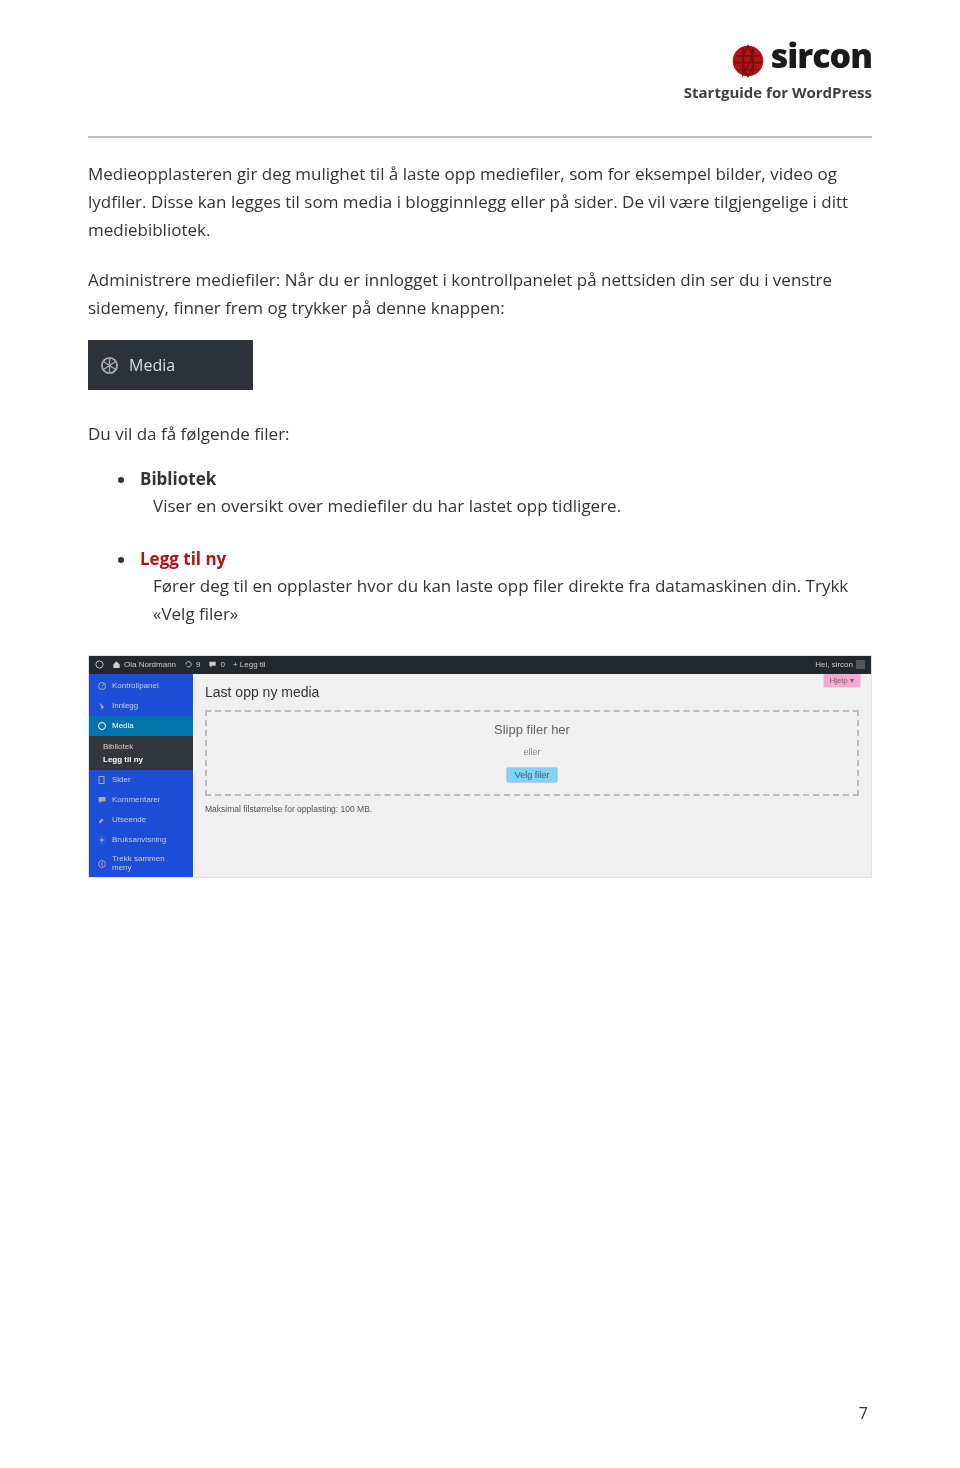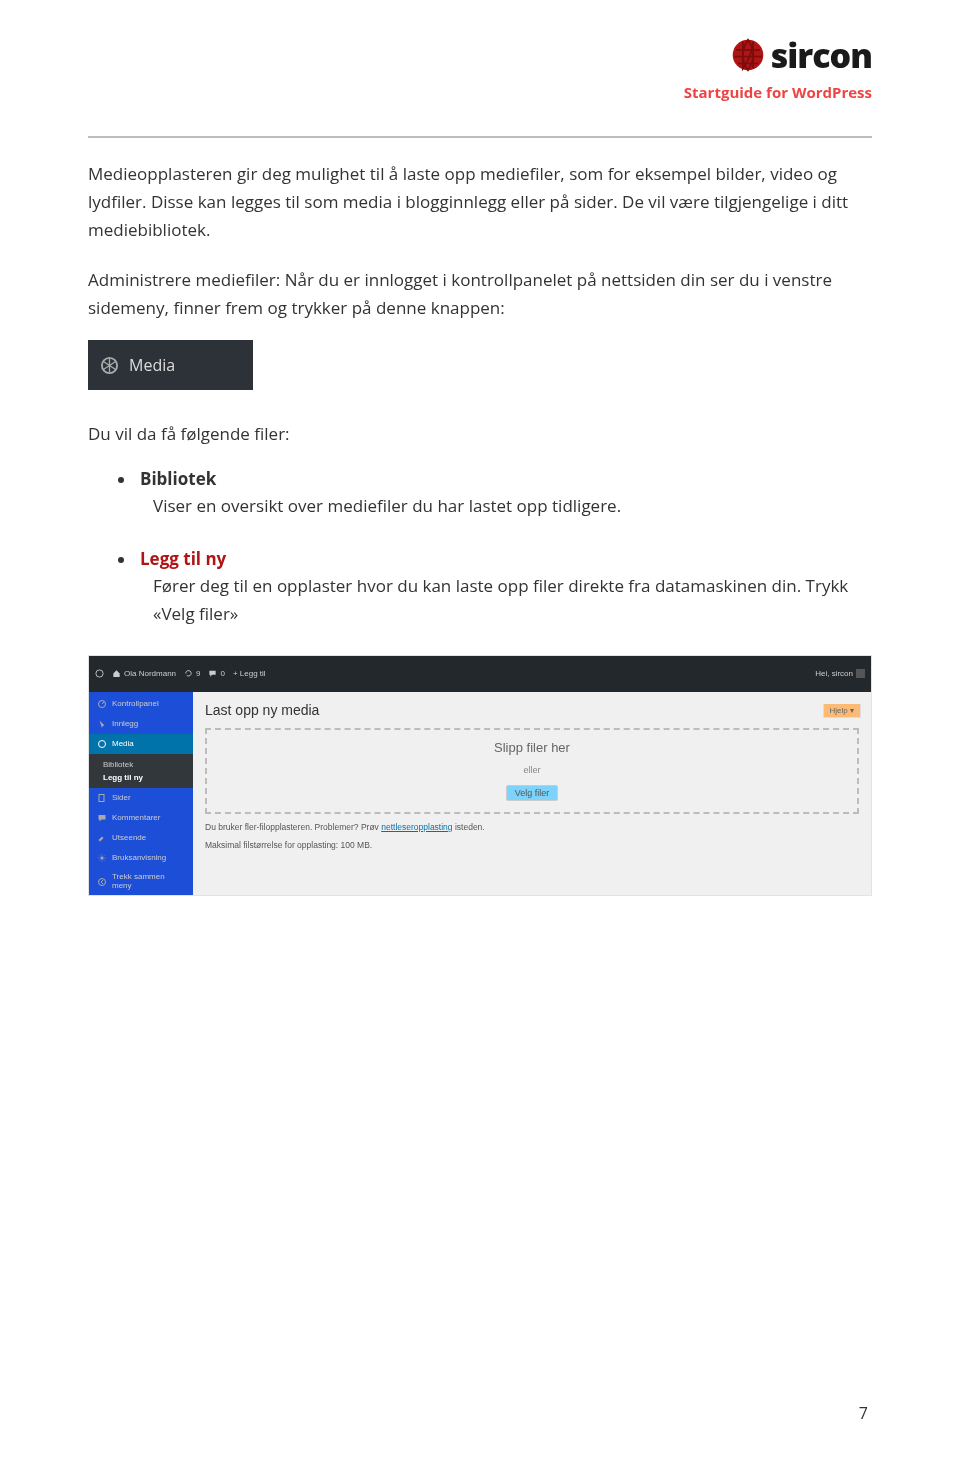--- a/index.html
+++ b/index.html
@@ -16,34 +16,34 @@
   }
   .header-row {
     display: flex;
     justify-content: flex-end;
     align-items: flex-start;
     gap: 10px;
     margin-bottom: 4px;
   }
   .logo {
     display: flex;
-    align-items: center;
+    align-items: flex-end;
     gap: 6px;
   }
   .logo-wordmark {
     font-weight: 800;
     font-size: 34px;
     letter-spacing: -1px;
     color: #1a1a1a;
   }
   .header-subtitle {
     text-align: right;
     font-weight: 700;
     font-size: 15px;
-    color: #ef4444;
+    color: #404040;
     margin-bottom: 34px;
   }
   hr.rule {
     border: none;
     border-top: 1px solid #bdbdbd;
     margin: 0;
   }
   h1.page-title {
     font-size: 41px;
     font-weight: 400;
@@ -116,21 +116,21 @@
     margin-top: 18px;
     width: 784px;
     background: #f0f0f1;
     font-family: -apple-system, "Segoe UI", Arial, sans-serif;
     font-size: 9px;
     color: #444;
     position: relative;
     border: 1px solid #e3e3e3;
   }
   .wp-topbar {
-    height: 36px;
+    height: 18px;
     background: #23282d;
     color: #ccc;
     display: flex;
     align-items: center;
     padding: 0 6px;
     font-size: 8px;
     gap: 8px;
   }
   .wp-topbar .tb-item {
     display: flex; align-items: center; gap: 3px;
@@ -176,22 +176,22 @@
     display: inline-flex;
   }
   .wp-main {
     flex: 1;
     padding: 8px 12px 12px 12px;
     background: #f0f0f1;
     position: relative;
   }
   .wp-help {
     position: absolute;
-    top: 12px; right: 10px;
-    background: #fdba74;
+    top: 0; right: 10px;
+    background: #f9a8d4;
     border: 1px solid #ddd;
     border-top: none;
     padding: 2px 6px;
     font-size: 8px;
     color: #666;
   }
   .wp-main h2.wp-h {
     font-size: 14px;
     font-weight: 400;
     color: #333;
@@ -403,23 +403,20 @@
       <div class="wp-main">
         <div class="wp-help">
           <span>Hjelp</span> ▾
         </div>
         <h2 class="wp-h">Last opp ny media</h2>
         <div class="dropzone">
           <div class="dz-main">Slipp filer her</div>
           <div class="dz-or">eller</div>
           <button class="dz-btn">Velg filer</button>
         </div>
-        <div class="wp-note">
-          <span>Du bruker fler-filopplasteren. Problemer? Prøv </span><a href="#">nettleseropplasting</a><span> isteden.</span>
-        </div>
         <div class="wp-note">Maksimal filstørrelse for opplasting: 100 MB.</div>
       </div>
     </div>
   </div>
 
 </div>
 
 <div class="page-num">7</div>
 
 </body></html>

